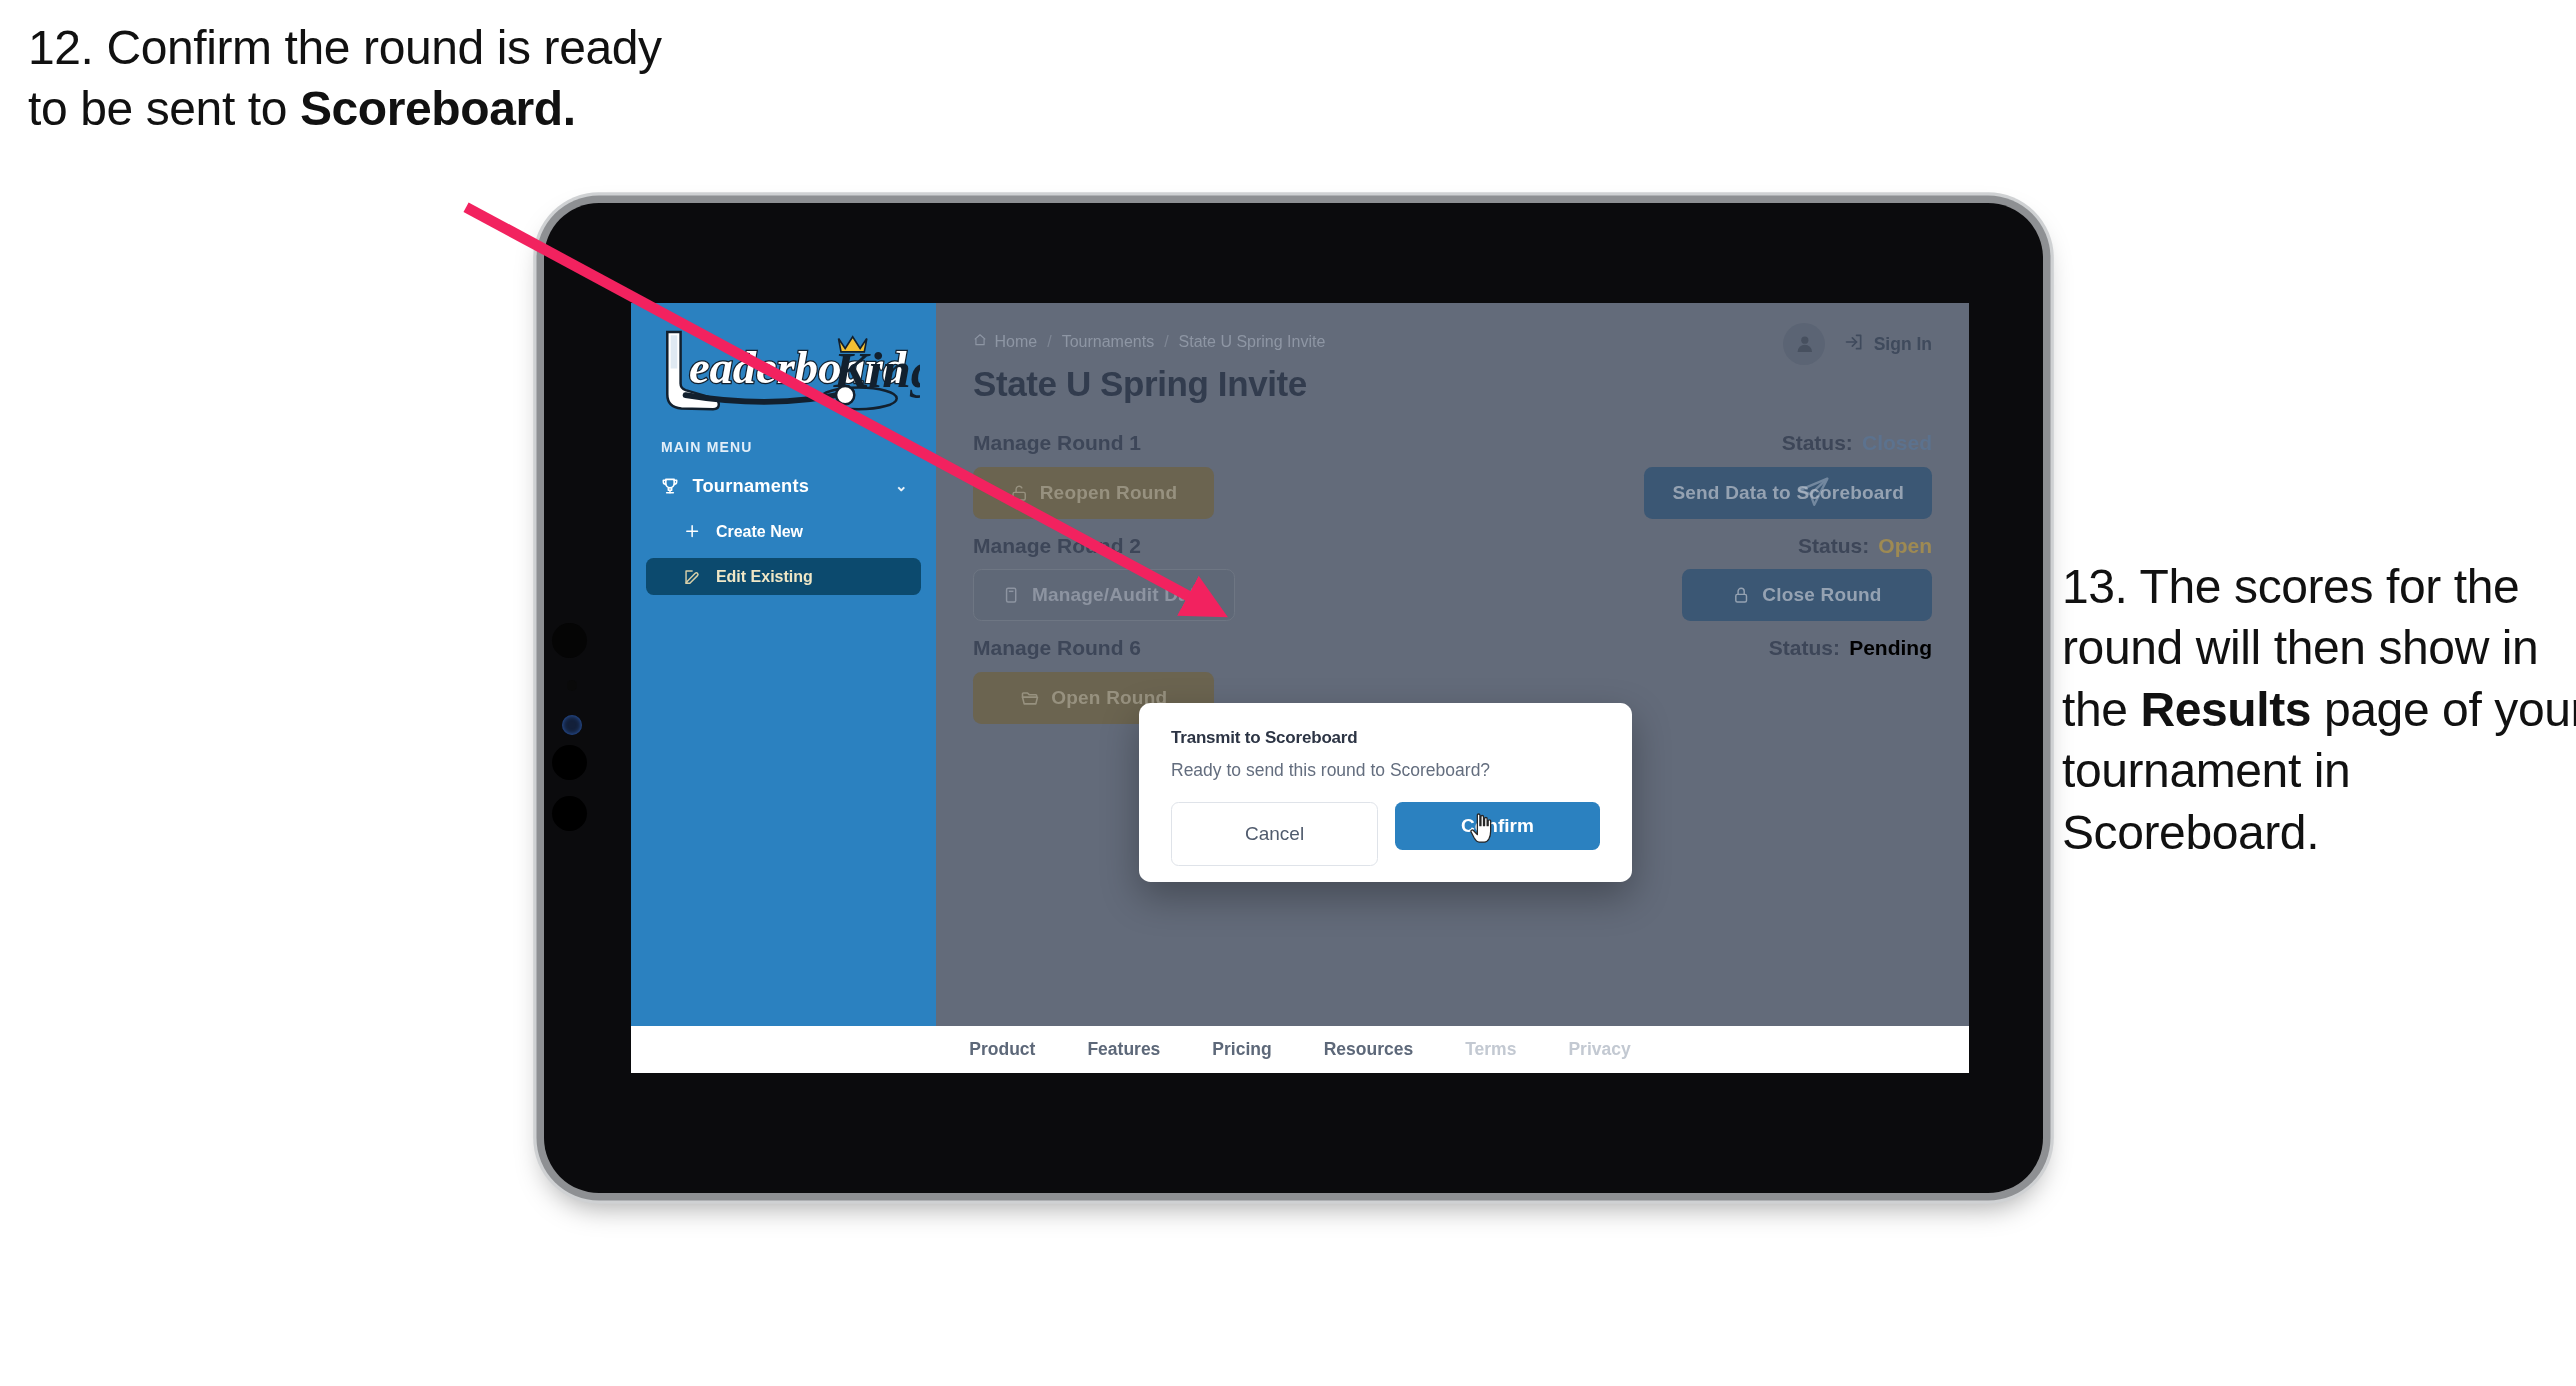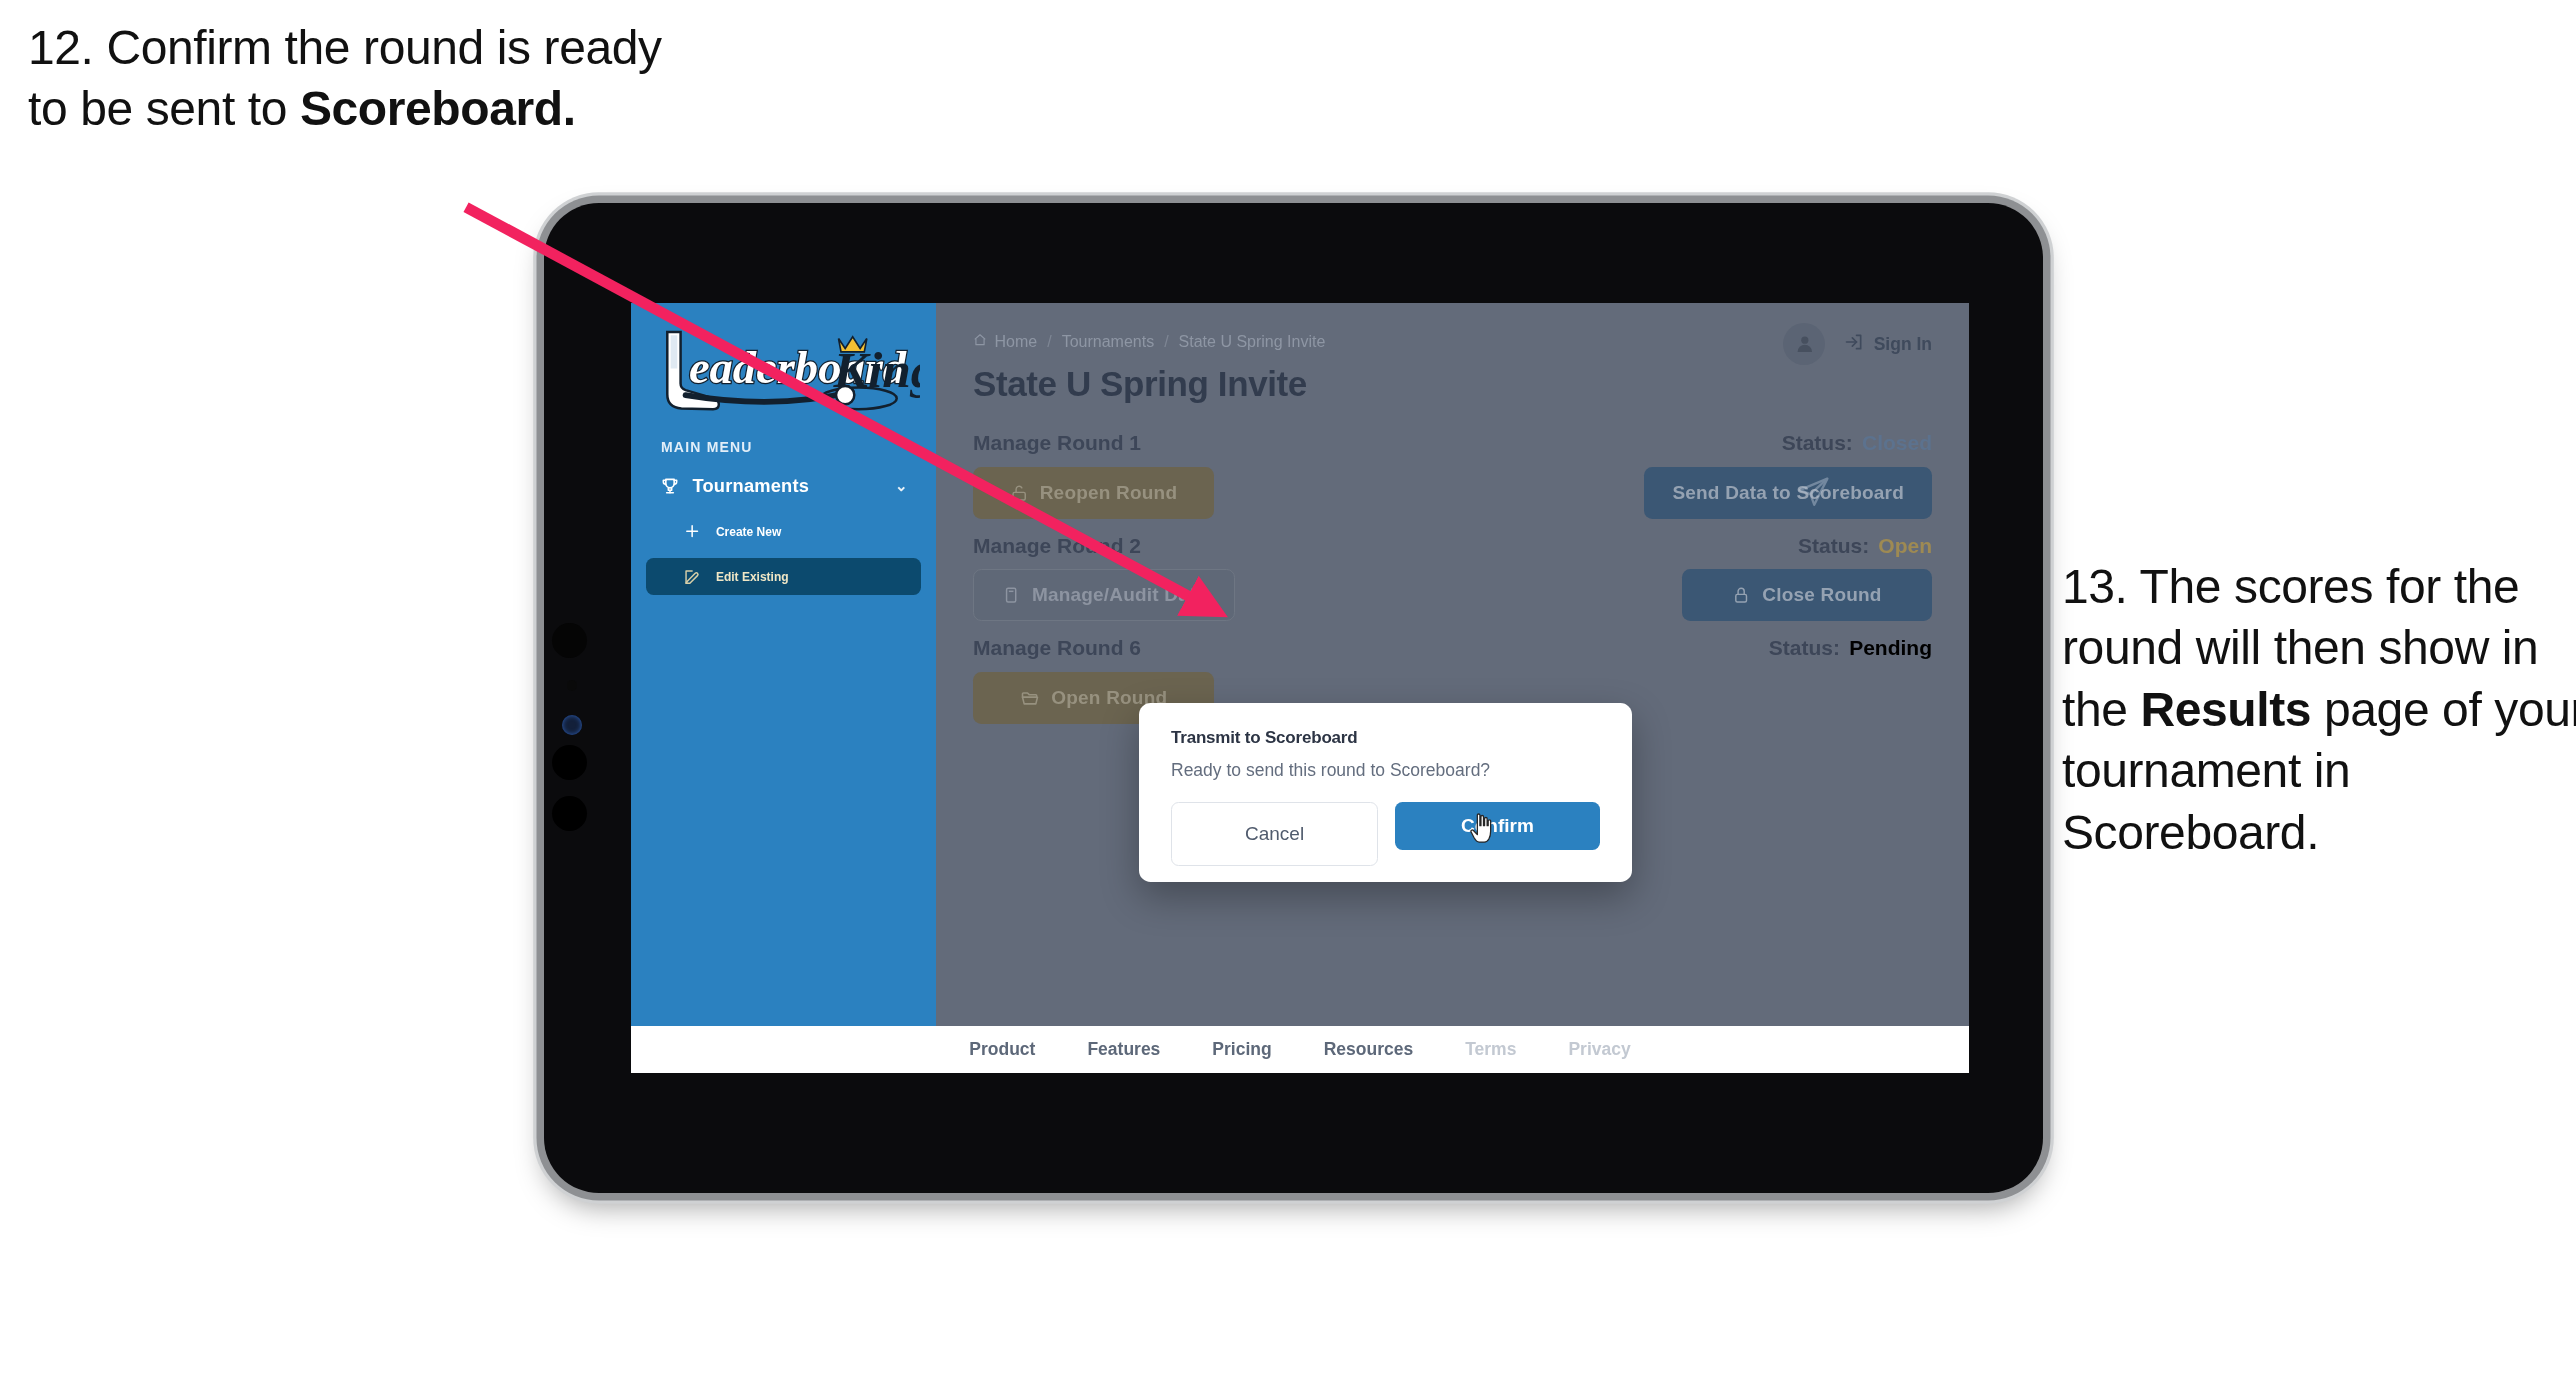--- a/index.html
+++ b/index.html
@@ -46,21 +46,21 @@
     margin:21.6px 0 0 30px;
   }
   .nav-item{
     display:flex;align-items:center;gap:11.6px;height:38px;margin:11.6px 15px 0 15px;
     padding-left:13.3px;border-radius:7.5px;color:#ffffff;font-size:18.3px;font-weight:700;
     letter-spacing:0.2px;position:relative;
   }
   .nav-item .chev{position:absolute;right:13.3px;font-size:15px;opacity:.9;}
   .sub-item{
     display:flex;align-items:center;gap:13.3px;height:37px;margin:8.3px 15px 0 15px;
-    padding-left:35px;border-radius:7.5px;font-size:12px;font-weight:700;color:#ffffff;
+    padding-left:35px;border-radius:7.5px;font-size:16px;font-weight:700;color:#ffffff;
   }
   #nav-edit-existing{background:#0c4a6e;color:#f0e7c6;}
   .nav-icon{display:inline-flex;width:21.6px;justify-content:center;align-items:center;}
 
   
   #content{flex:1;min-width:0;padding:30px 37px 0 37px;position:relative;}
   #breadcrumb{display:flex;align-items:center;gap:10px;font-size:16px;color:#8e96a4;margin-bottom:13.3px;}
   #breadcrumb .sep{color:#7e8694;}
   #breadcrumb .crumb-home{display:flex;align-items:center;gap:7.5px;}
   #page-title{font-size:35px;font-weight:700;color:#323c4e;letter-spacing:-0.4px;margin:0 0 27px 0;}

